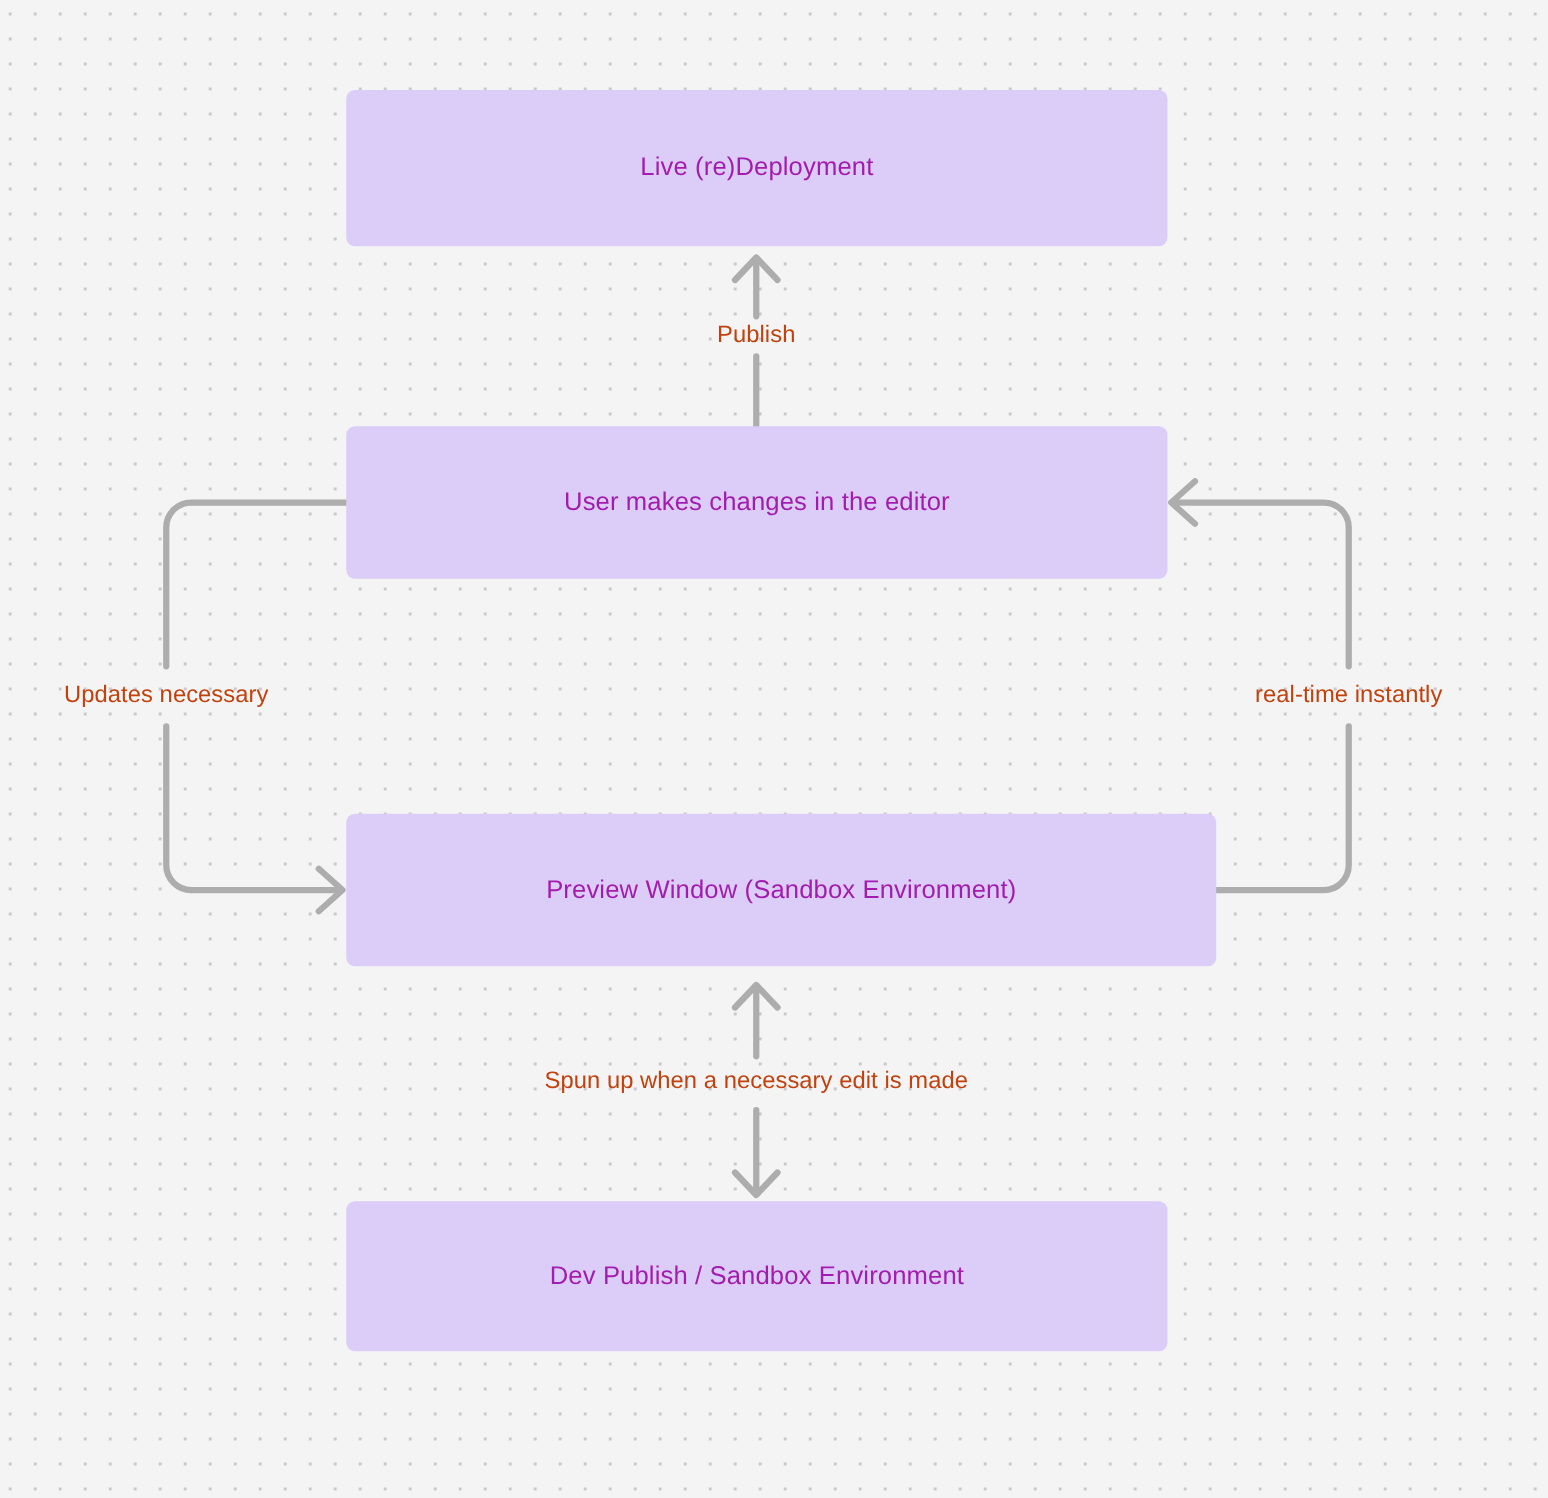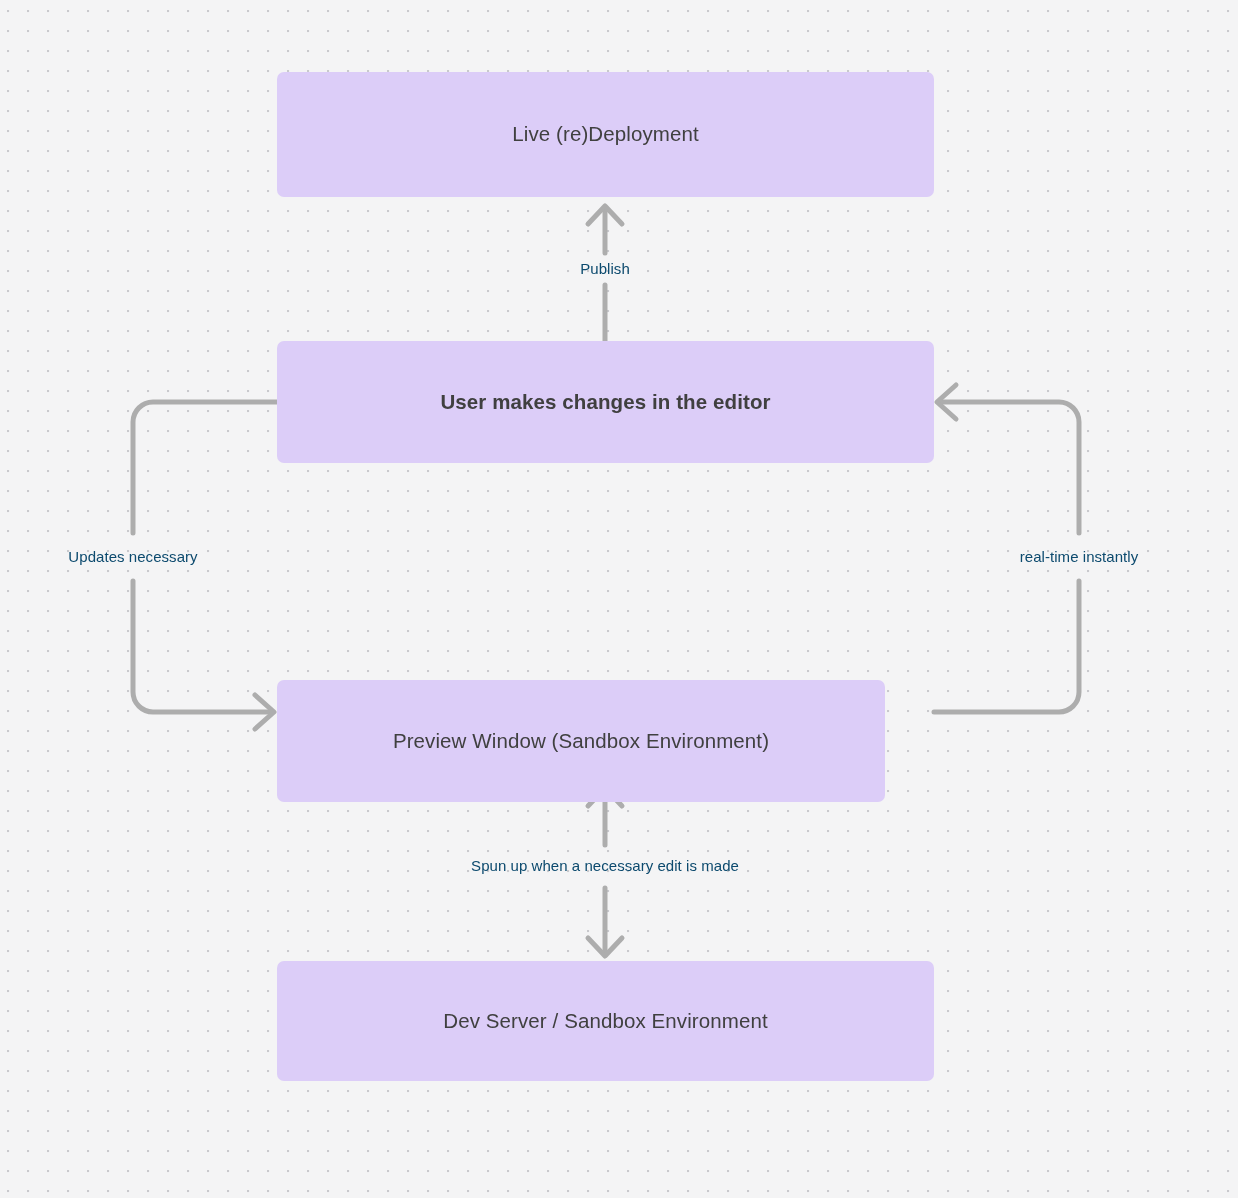--- a/index.html
+++ b/index.html
@@ -34,30 +34,30 @@
   .node {
     position: absolute;
     background: #dccdf8;
     border-radius: 7px;
     display: flex;
     align-items: center;
     justify-content: center;
     box-sizing: border-box;
   }
   .node-label {
-    color: #404040;
+    color: #a21caf;
     font-size: 20.5px;
     line-height: 1.2;
     letter-spacing: 0.1px;
     white-space: nowrap;
   }
   .edge-label {
     position: absolute;
-    color: #0c4a6e;
-    font-size: 15px;
+    color: #c2410c;
+    font-size: 19px;
     line-height: 1.2;
     letter-spacing: 0.05px;
     white-space: nowrap;
     background: transparent;
     transform: translate(-50%, -50%);
     text-align: center;
   }
 </style>
 </head>
 <body>
@@ -91,30 +91,30 @@
       <path d="M 605 888 L 605 955"></path>
       <path d="M 588 938 L 605 956 L 622 938"></path>
     </g>
   </g>
 </svg>
 
 <div class="node" style="left:277px; top:72px; width:657px; height:125px;">
   <span class="node-label">Live (re)Deployment</span>
 </div>
 
-<div class="node" style="left:277px; top:341px; width:657px; height:122px;font-weight:bold;">
+<div class="node" style="left:277px; top:341px; width:657px; height:122px;">
   <span class="node-label">User makes changes in the editor</span>
 </div>
 
-<div class="node" style="left:277px; top:680px; width:608px; height:122px;">
+<div class="node" style="left:277px; top:651px; width:696px; height:122px;">
   <span class="node-label">Preview Window (Sandbox Environment)</span>
 </div>
 
 <div class="node" style="left:277px; top:961px; width:657px; height:120px;">
-  <span class="node-label">Dev Server / Sandbox Environment</span>
+  <span class="node-label">Dev Publish / Sandbox Environment</span>
 </div>
 
 <div class="edge-label" style="left:605px; top:269px;">Publish</div>
 
 <div class="edge-label" style="left:133px; top:557px;">Updates necessary</div>
 
 <div class="edge-label" style="left:1079px; top:557px;">real-time instantly</div>
 
 <div class="edge-label" style="left:605px; top:866px;">Spun up when a necessary edit is made</div>
 

